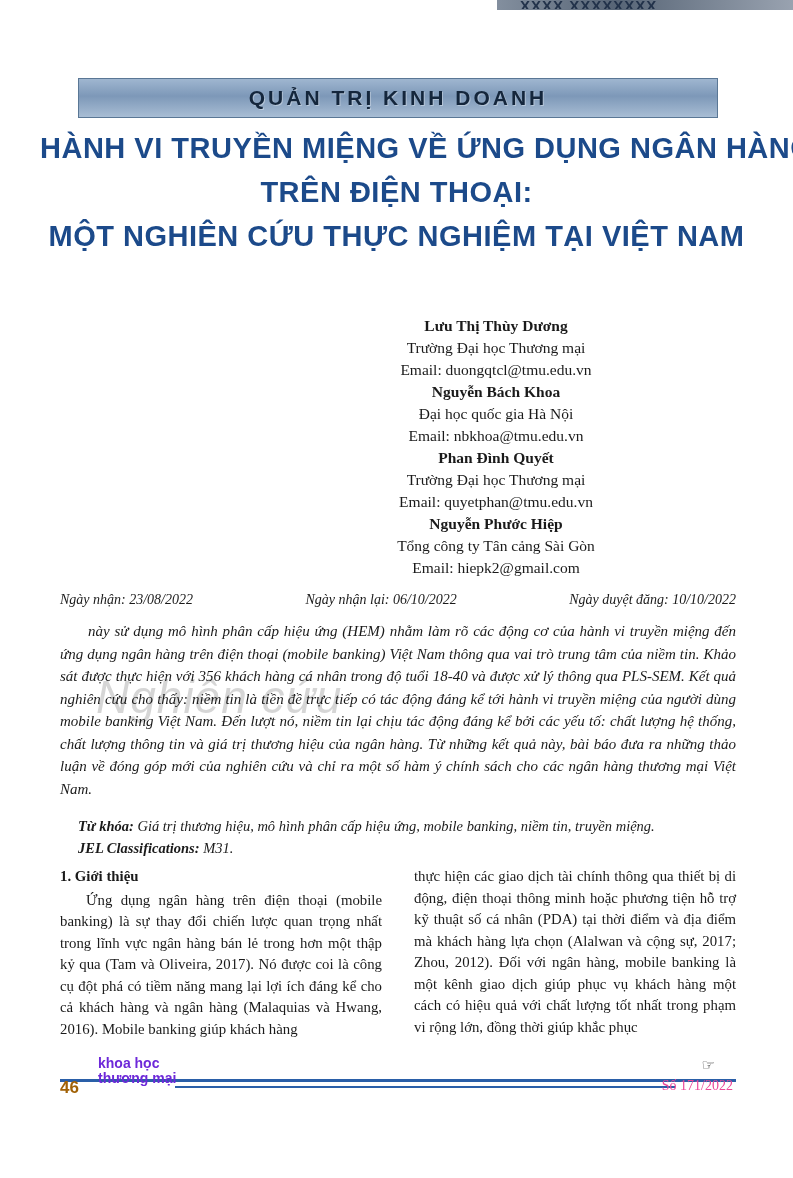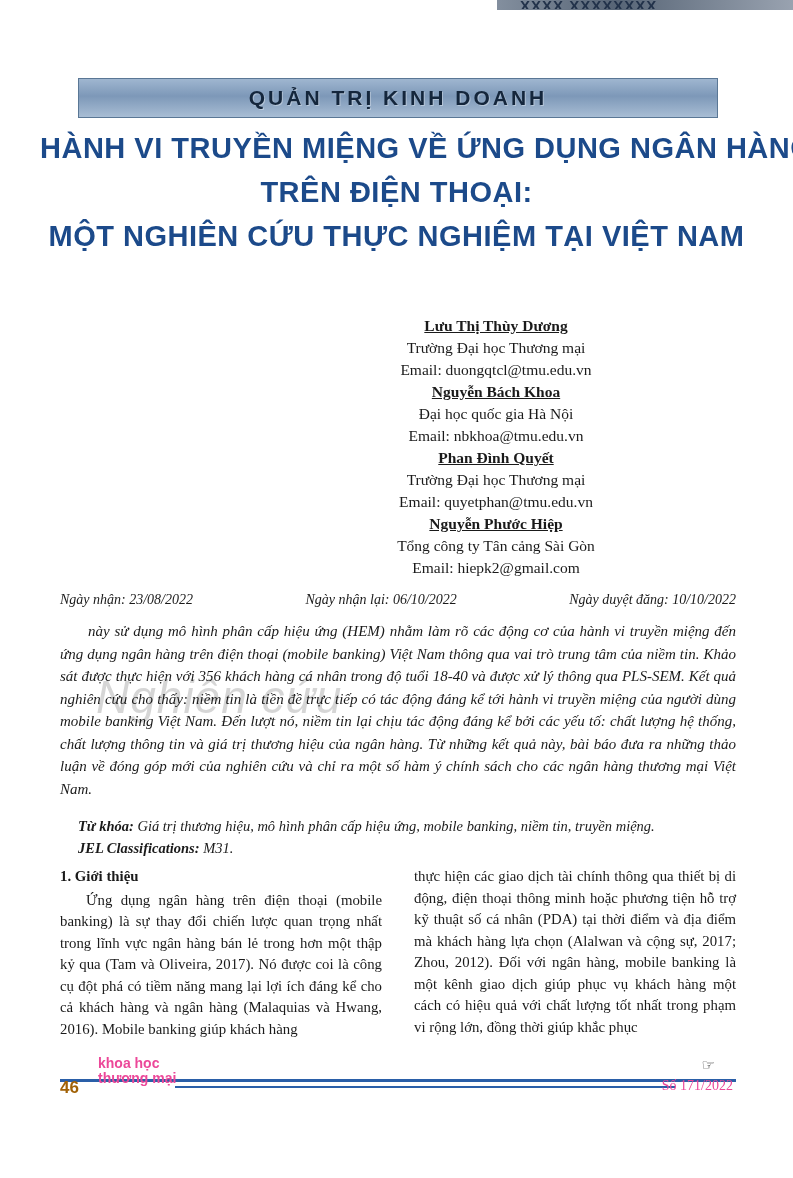--- a/index.html
+++ b/index.html
@@ -90,21 +90,20 @@
     position: absolute;
     top: 315px;
     right: 82px;
     width: 430px;
     text-align: center;
     font-size: 15.5px;
     line-height: 22px;
   }
   .author-name {
     font-weight: bold;
-    text-decoration: underline;
     text-align: center;
   }
   .author-aff { }
   .author-email { }
 
   
   .dates {
     position: absolute;
     top: 592px;
     left: 60px;
@@ -205,21 +204,21 @@
     color: #a16207;
   }
   .journal-mark {
     position: absolute;
     left: 98px;
     top: 1056px;
     font-family: "Liberation Sans", sans-serif;
     font-weight: bold;
     font-size: 14px;
     line-height: 15px;
-    color: #ec4899;
+    color: #6d28d9;
   }
   .issue {
     position: absolute;
     right: 60px;
     top: 1078px;
     font-family: "Liberation Serif", serif;
     font-size: 14px;
     color: #ec4899;
   }
   .hand-icon {

